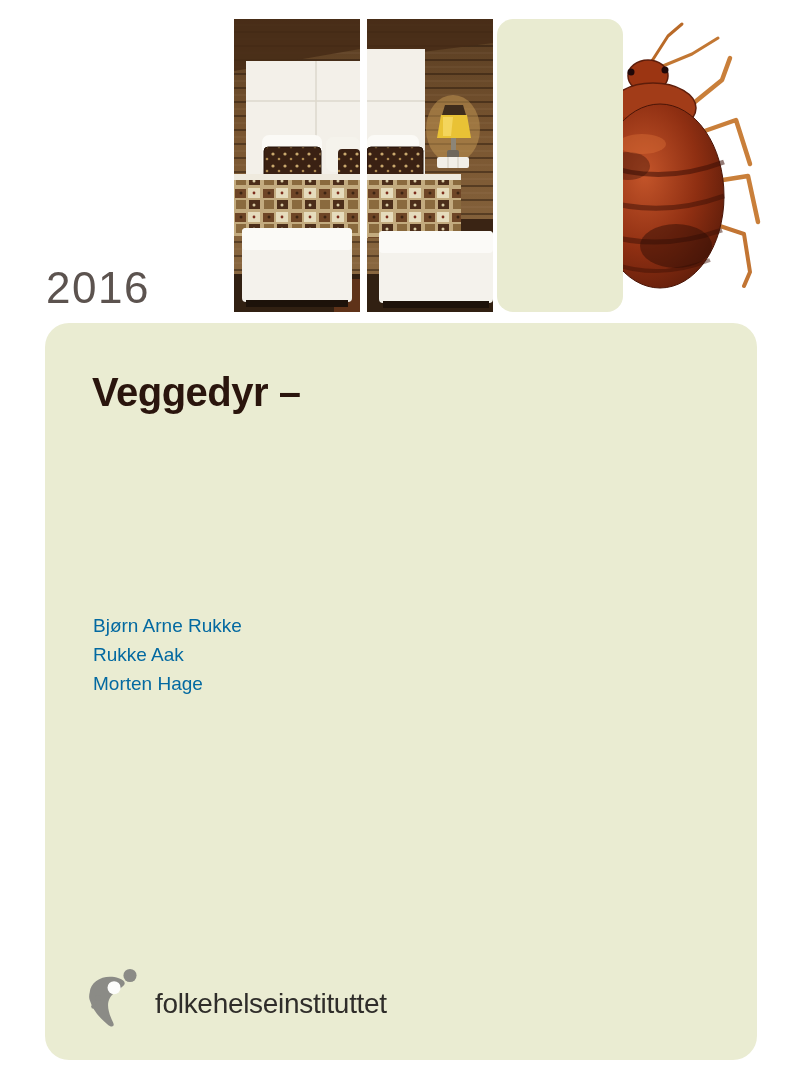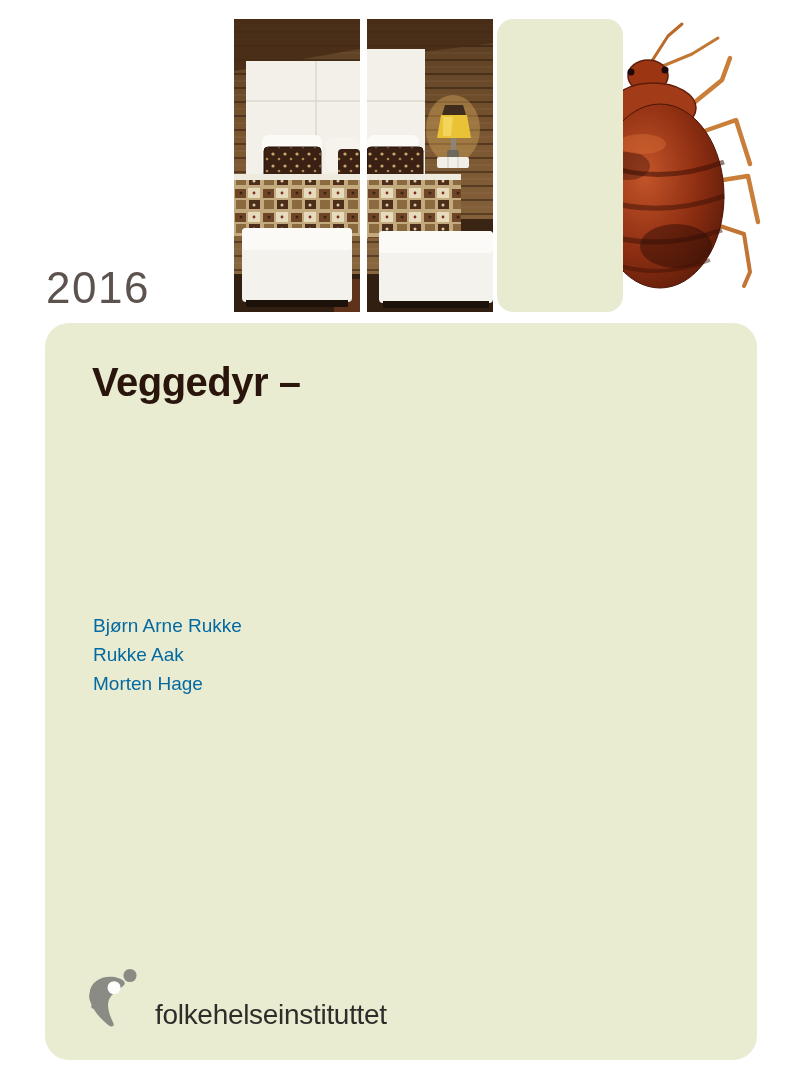--- a/index.html
+++ b/index.html
@@ -14,27 +14,27 @@
   .photo.p2{left:367px;}
 
   .accent-panel{position:absolute;left:497px;top:19px;width:126px;height:293px;
         background:#e9ebd1;border-radius:16px;z-index:2;}
 
   .bug{position:absolute;left:598px;top:14px;width:170px;height:292px;z-index:1;}
 
   .card{position:absolute;left:45px;top:323px;width:712px;height:737px;
         background:#eaecd2;border-radius:24px;z-index:3;}
 
-  .title{position:absolute;left:47px;top:32px;font-size:40px;font-weight:bold;
+  .title{position:absolute;left:47px;top:42px;font-size:40px;font-weight:bold;
         line-height:55px;color:#2a150d;letter-spacing:-0.5px;}
   .title div{white-space:nowrap;}
 
   .authors{position:absolute;left:48px;top:288px;font-size:19px;line-height:29px;color:#0369a1;}
 
-  .logo-row{position:absolute;left:40px;top:642px;display:flex;align-items:flex-end;}
+  .logo-row{position:absolute;left:40px;top:642px;display:flex;align-items:flex-start;}
   .logo-mark{width:60px;height:66px;flex:0 0 auto;}
   .logo-text{font-size:28px;color:#2f2d2a;margin-left:10px;margin-top:23px;
         letter-spacing:-0.3px;font-weight:500;}
 </style>
 </head>
 <body>
 
 <div class="page">
 
   <div class="year">2016</div>

